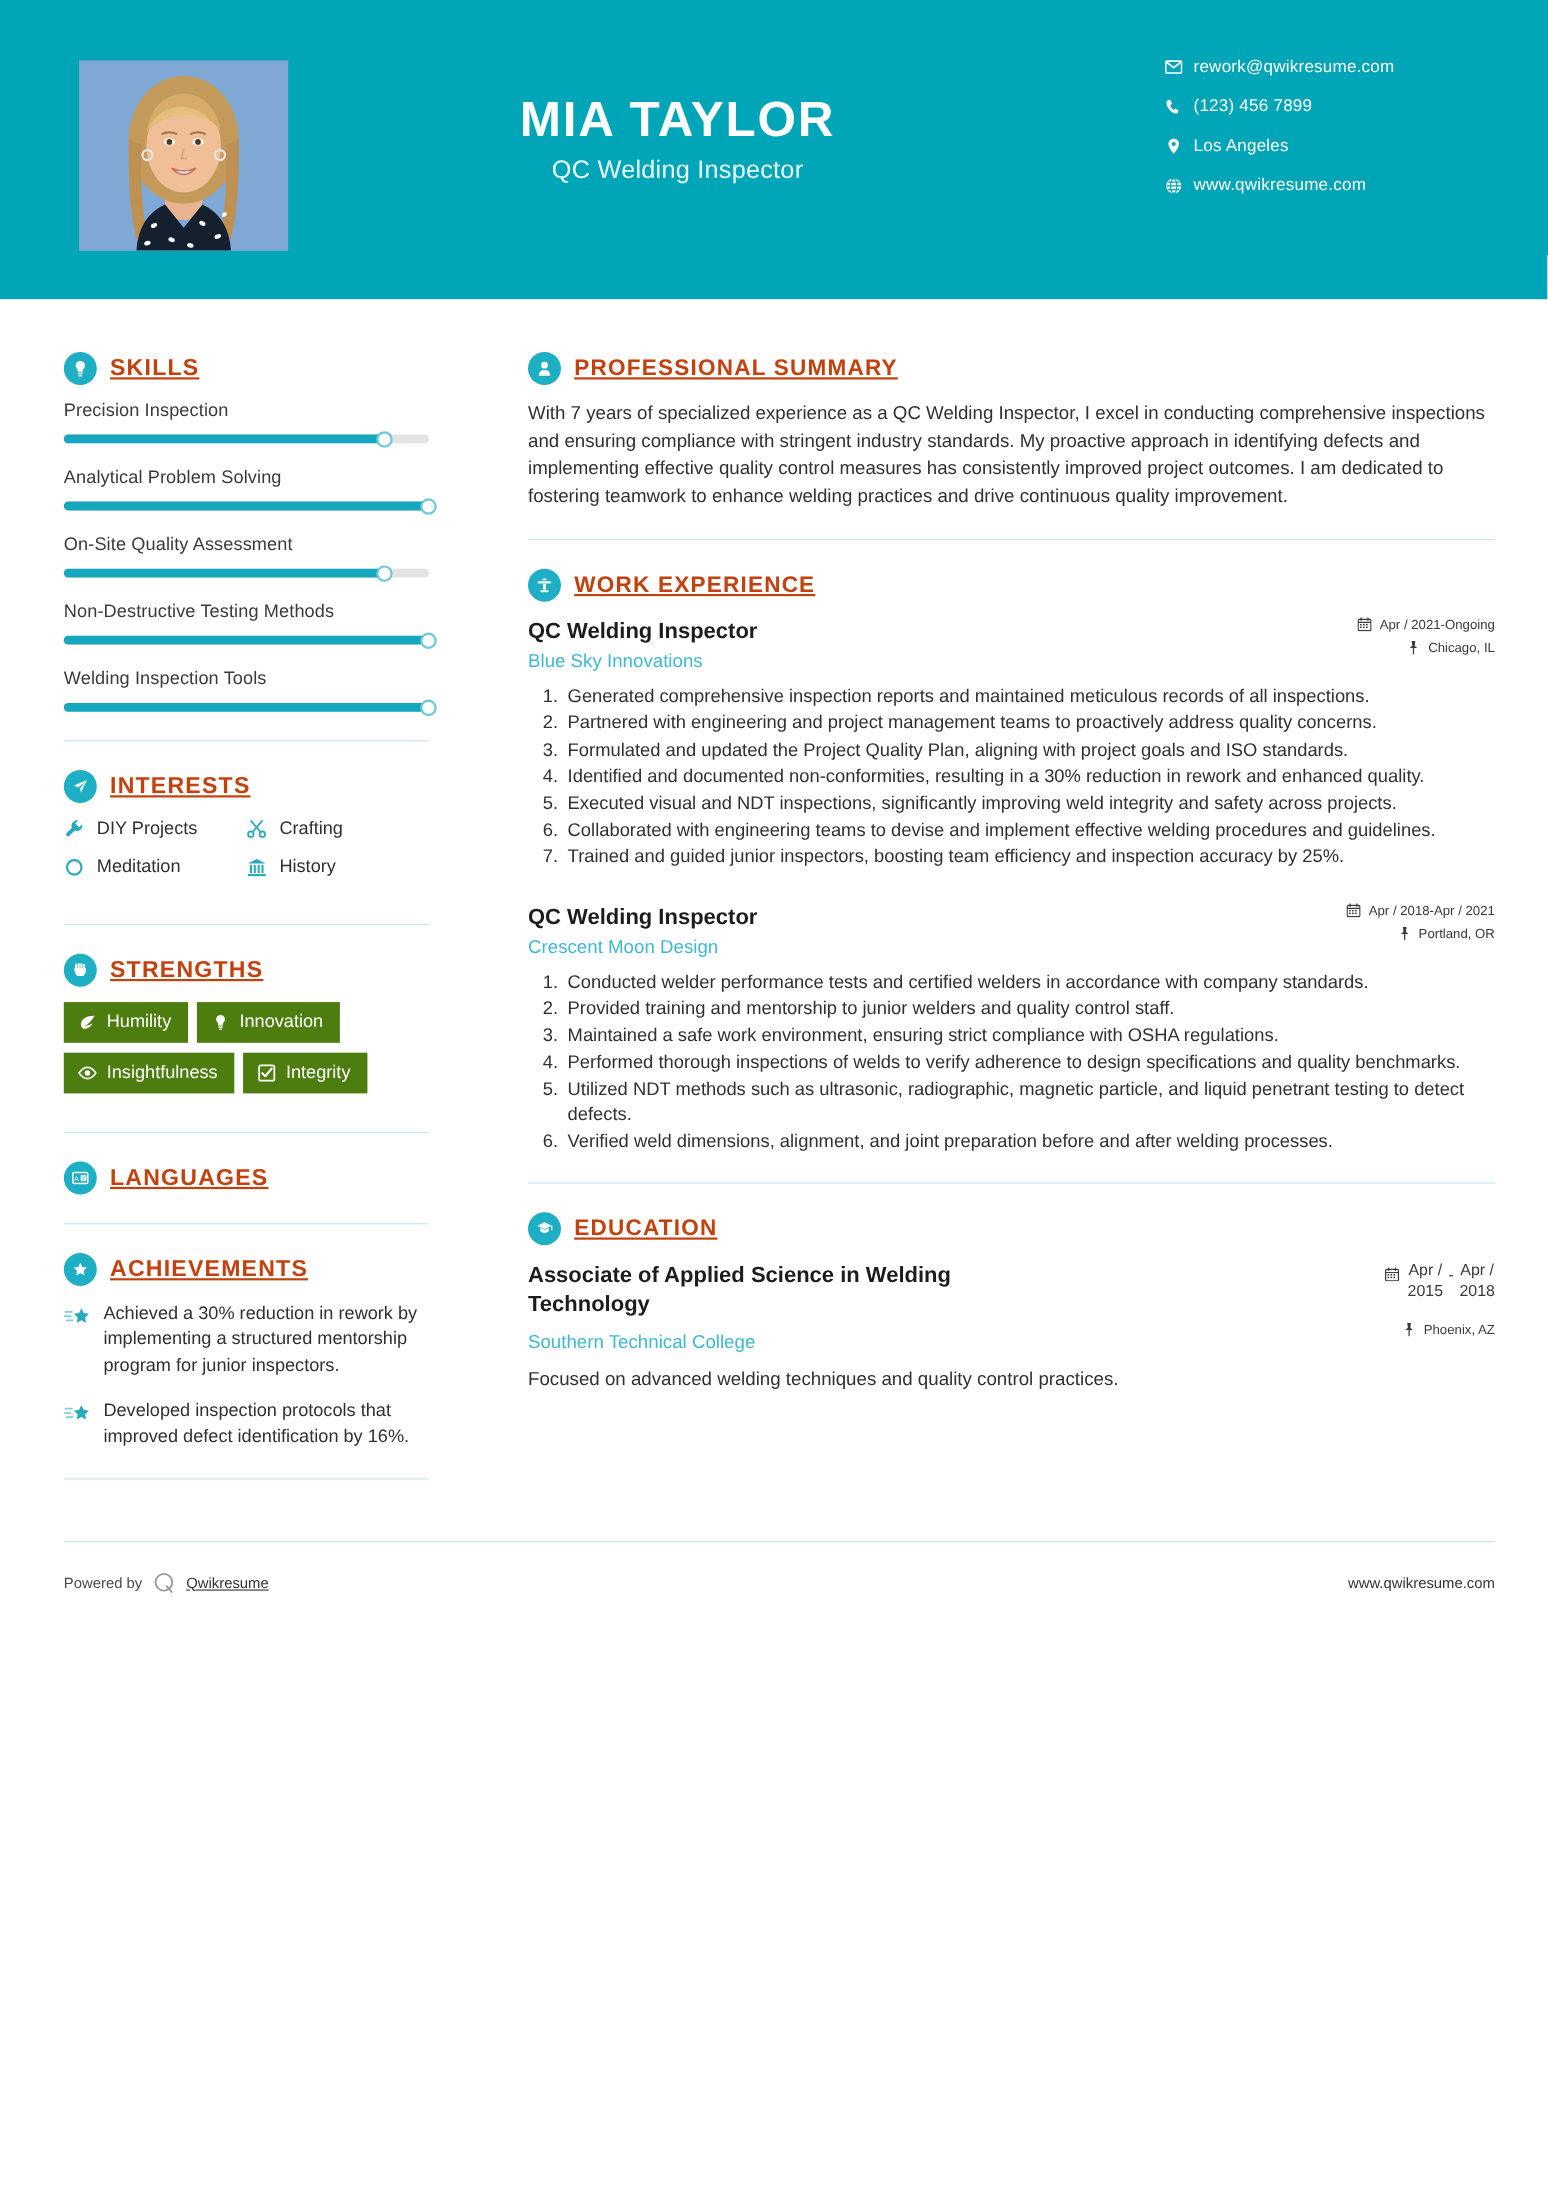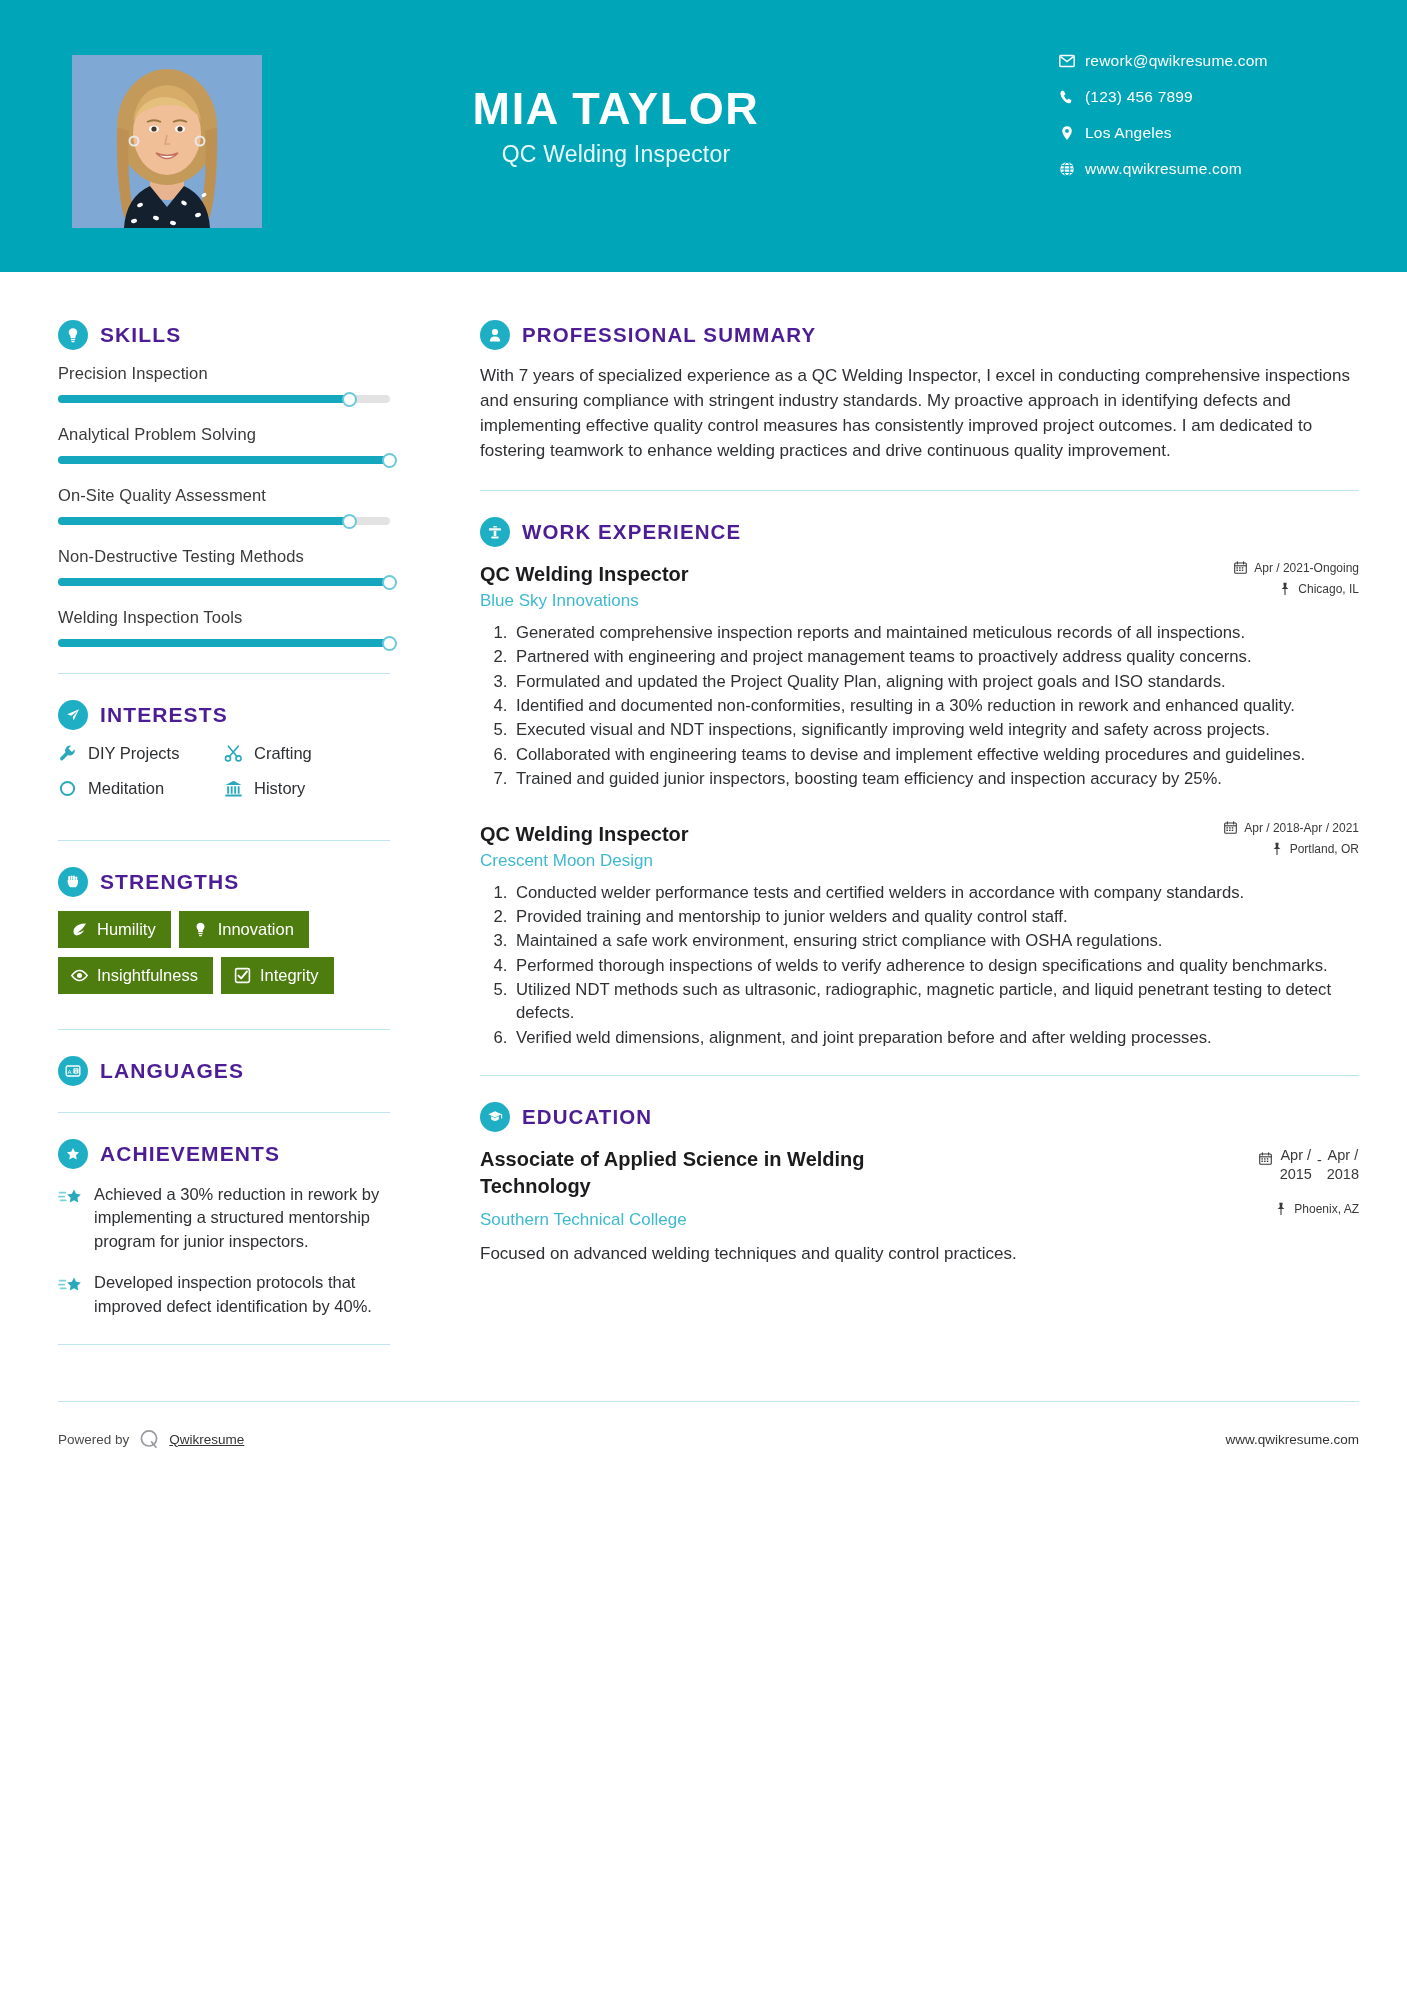--- a/index.html
+++ b/index.html
@@ -113,22 +113,23 @@
     display: flex;
     align-items: center;
     justify-content: center;
     margin-right: 12px;
   }
   .sec-badge svg { display: block; }
   .sec-title {
     font-size: 21px;
     font-weight: 700;
     letter-spacing: 1.1px;
-    color: #4c1d95;
+    color: #c2410c;
     text-transform: uppercase;
+    text-decoration: underline;
   }
   .sec-title.main-title { font-size: 20.5px; }
 
   .divider {
     height: 1px;
     background: #BFE6ED;
     margin: 26px 0 26px 0;
   }
 
   
@@ -649,21 +650,21 @@
             </span>
             <span class="ach-text">Achieved a 30% reduction in rework by implementing a structured mentorship program for junior inspectors.</span>
           </div>
           <div class="ach">
             <span class="ach-ic">
               <svg width="26" height="24" viewBox="0 0 26 24">
                   <path d="M16 3.4 L18.1 7.7 L22.8 8.4 L19.4 11.7 L20.2 16.4 L16 14.2 L11.8 16.4 L12.6 11.7 L9.2 8.4 L13.9 7.7 Z" fill="#2AA8BE"></path>
                   <path d="M1.5 6.6 L7.4 6.6 M0.8 10.6 L6.2 10.6 M2.6 14.4 L7.8 14.4" stroke="#7FD0DE" stroke-width="1.7" stroke-linecap="round" fill="none"></path>
                 </svg>
             </span>
-            <span class="ach-text">Developed inspection protocols that improved defect identification by 40%.</span>
+            <span class="ach-text">Developed inspection protocols that improved defect identification by 16%.</span>
           </div>
         </div>
       </div>
 
       <div class="divider"></div>
     </div>
 
     <div class="main">
 
       <div>

